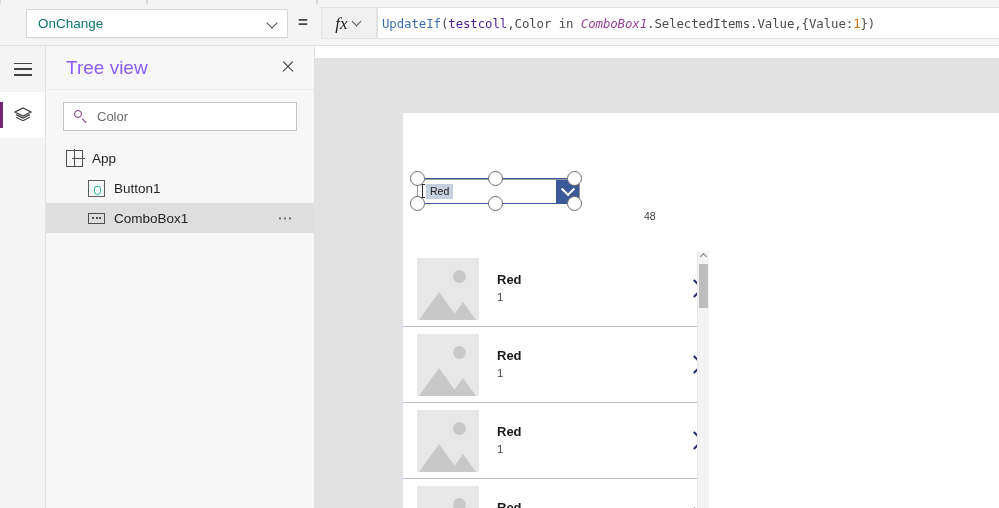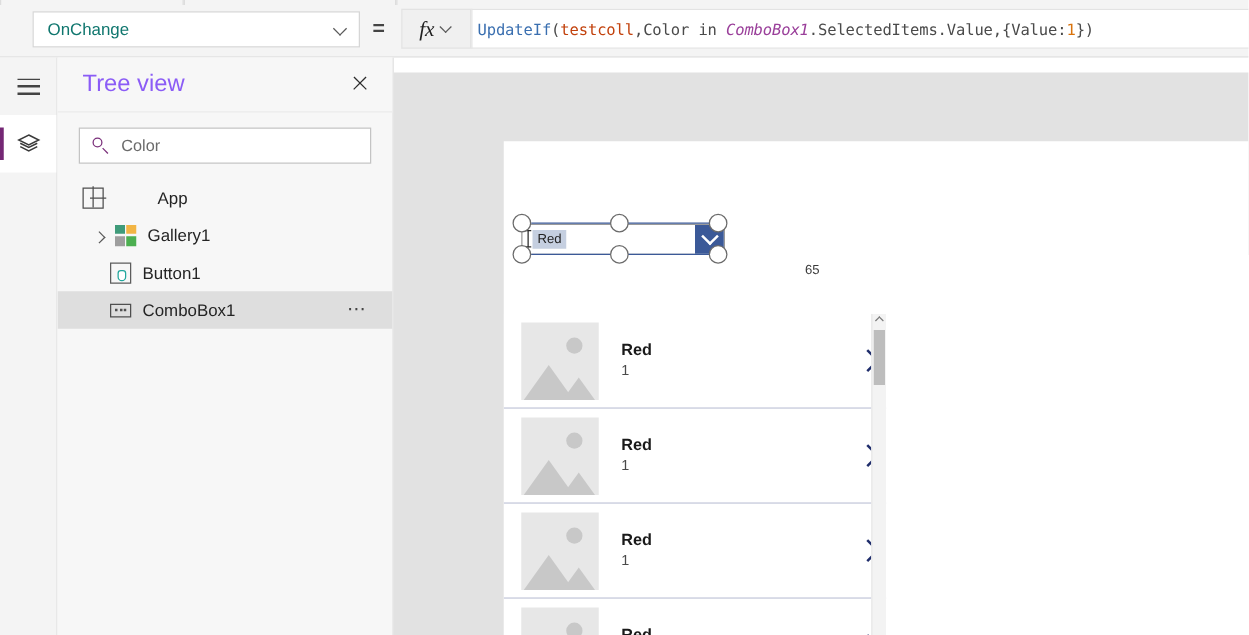--- a/index.html
+++ b/index.html
@@ -121,21 +121,21 @@
     cursor: text;
   }
   .formula-text {
     font-family: "DejaVu Sans Mono", monospace;
     font-size: 12.4px;
     letter-spacing: -0.1px;
     white-space: nowrap;
   }
   .tk-fn    { color: #3a6fb0; }
   .tk-punc  { color: #4a4a4a; }
-  .tk-coll  { color: #c2410c; }
+  .tk-coll  { color: #4c1d95; }
   .tk-ident { color: #4a4a4a; }
   .tk-ctrl  { color: #9a3f9a; font-style: italic; }
   .tk-num   { color: #d9730d; }
 
   
   .rail {
     position: absolute;
     left: 0; top: 46px;
     width: 46px; height: 462px;
     background: #f4f4f4;
@@ -627,39 +627,27 @@
 
     <div class="search-wrap">
       <div class="search-box">
         <span class="search-glyph"></span>
         <span class="search-text">Color</span>
       </div>
     </div>
 
     <div class="tree-list">
 
-      <div class="tree-row" style="padding-left:20px;gap:34px;">
+      <div class="tree-row" style="padding-left:20px;">
         <span class="tree-icon ic-app"></span>
         <span class="tree-label">App</span>
       </div>
 
 
 
-      <div class="tree-row" style="padding-left:24px;">
-        <span class="tw-expander closed">
-            <i></i>
-          </span>
-        <span class="tree-icon ic-gallery" style="margin-left:4px;">
-          <span style="background:#3f9b7a"></span>
-            <span style="background:#f2b544"></span>
-            <span style="background:#9e9e9e"></span>
-            <span style="background:#4caf50"></span>
-        </span>
-        <span class="tree-label">Gallery1</span>
-      </div>
 
       <div class="tree-row" style="padding-left:42px;">
         <span class="tree-icon ic-button"></span>
         <span class="tree-label">Button1</span>
       </div>
 
       <div class="tree-row selected" style="padding-left:42px;">
         <span class="tree-icon ic-combo">
             <i></i>
             <i></i>
@@ -686,21 +674,21 @@
         <div class="sel-line" style="left:22px;top:65px;width:148px;height:1px;"></div>
         <div class="sel-line" style="left:22px;top:90px;width:148px;height:1px;"></div>
         <div class="handle" style="left:7px;top:58px;"></div>
         <div class="handle" style="left:85px;top:58px;"></div>
         <div class="handle" style="left:164px;top:58px;"></div>
         <div class="handle" style="left:7px;top:83px;"></div>
         <div class="handle" style="left:85px;top:83px;"></div>
         <div class="handle" style="left:164px;top:83px;"></div>
       </div>
 
-      <div class="size-label">65</div>
+      <div class="size-label">48</div>
 
       <div class="gallery">
         <div id="gallery-items">
             <div class="g-item">
               <div class="g-thumb">
                 <span class="mtn1"></span>
                 <span class="mtn2"></span>
                 <span class="sun"></span>
               </div>
               <div class="g-text">

